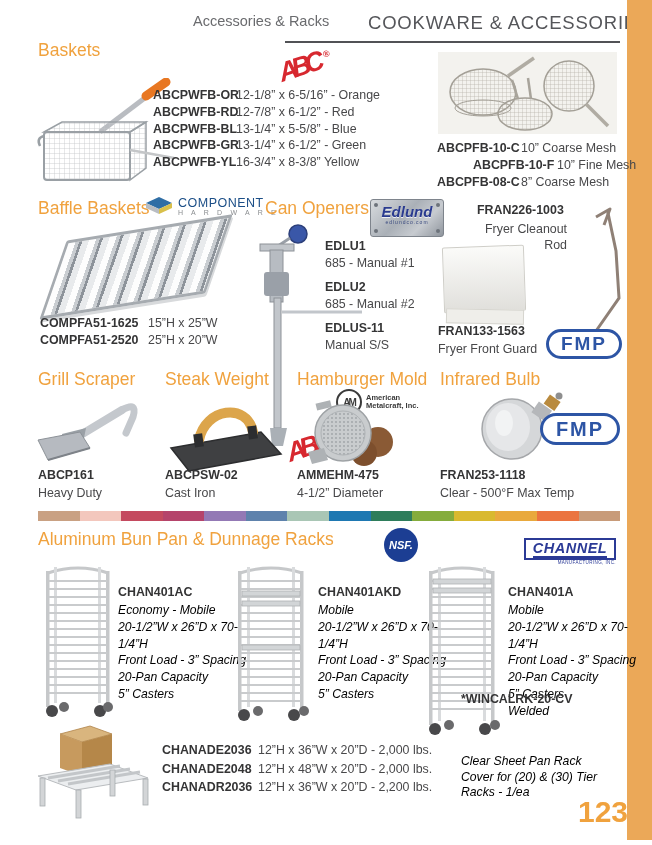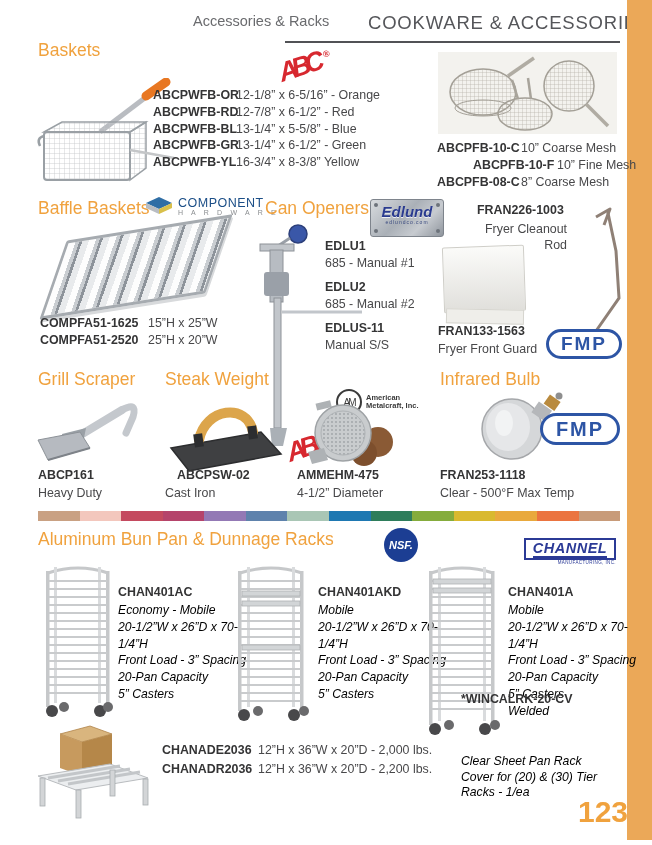--- a/index.html
+++ b/index.html
@@ -31,21 +31,21 @@
   .edlund-plate { background:linear-gradient(135deg,#d9dcdf 0%,#aab0b7 45%,#c7cbd0 70%,#8f959d 100%); border:1px solid #7e848c; border-radius:3px; text-align:center; padding-top:4px; }
   .edlund-name { font-style:italic; font-weight:bold; font-size:15px; color:#2a3b8f; line-height:15px; text-shadow:0 1px 0 #eef0f2; }
   .edlund-sub { font-size:5px; color:#39497f; letter-spacing:1px; }
   .screw { position:absolute; width:4px; height:4px; border-radius:50%; background:#6d737b; }
   .fmp-logo { border:3px solid #2d55a5; border-radius:18px; background:#fff; color:#2d55a5; font-weight:bold; letter-spacing:2px; display:flex; align-items:center; justify-content:center; }
   .nsf-logo { border-radius:50%; background:#1c3e93; color:#fff; font-weight:bold; font-style:italic; display:flex; align-items:center; justify-content:center; font-size:11px; }
   .channel-box { border:2px solid #2b3a96; background:#fff; display:flex; align-items:center; justify-content:center; }
   .channel-name { font-style:italic; font-weight:bold; font-size:14.5px; color:#2b3a96; letter-spacing:.5px; border-bottom:2px solid #2b3a96; line-height:15px; }
   .channel-sub { font-size:4.5px; color:#2b3a96; text-align:right; letter-spacing:.4px; }
   .am-logo { display:flex; gap:4px; align-items:center; }
-  .am-circle { width:26px; height:26px; border:2px solid #3a3a3a; border-radius:50%; display:flex; align-items:center; justify-content:center; font-weight:normal; font-size:10px; letter-spacing:-2px; color:#3a3a3a; }
+  .am-circle { width:26px; height:26px; border:2px solid #3a3a3a; border-radius:50%; display:flex; align-items:center; justify-content:center; font-weight:bold; font-size:10px; letter-spacing:-2px; color:#3a3a3a; }
   .am-text { font-size:7.5px; font-weight:bold; color:#3a3a3a; line-height:8.5px; }
 
   
   .divider { left:38px; top:511px; width:582px; height:10px; display:flex; }
   .divider div { flex:1; }
 
   
   .mesh-photo { background:#f3f2ee; }
   .guard-main { width:82px; height:66px; background:linear-gradient(180deg,#fbfbf9,#e0dfdb); border:1px solid #cfcec8; border-radius:2px; transform:rotate(-2deg); }
   .guard-lip { position:absolute; left:3px; top:63px; width:78px; height:15px; background:#efeeea; border:1px solid #d6d5cf; transform:rotate(1deg); }
@@ -215,20 +215,21 @@
   </div>
   <div class="abs code" style="left:438px; top:324px;">FRAN133-1563</div>
   <div class="abs desc" style="left:438px; top:342px;">Fryer Front Guard</div>
 
   <div class="abs fmp-logo" style="left:546px; top:329px; width:76px; height:30px; font-size:19px;">
     <span>FMP</span>
   </div>
 
   <div class="abs h-orange" style="left:38px; top:369px;">Grill Scraper</div>
   <div class="abs h-orange" style="left:165px; top:369px;">Steak Weight</div>
+  <div class="abs h-orange" style="left:297px; top:369px;">Hamburger Mold</div>
   <div class="abs h-orange" style="left:440px; top:369px;">Infrared Bulb</div>
 
   <svg class="abs" style="left:34px; top:390px;" width="112" height="75" viewBox="0 0 112 75">
     <line x1="35" y1="52" x2="88" y2="20" stroke="#c4c8cd" stroke-width="8" stroke-linecap="round"></line>
     <path d="M88,20 q16,-9 11,7 l-7,16" stroke="#c4c8cd" stroke-width="7" fill="none" stroke-linecap="round"></path>
     <polygon points="28,44 52,38 48,58 30,60" fill="#9aa0a6"></polygon>
     <polygon points="4,50 46,42 56,58 14,70" fill="#b6bac0" stroke="#8d9298" stroke-width="1"></polygon>
     <line x1="14" y1="70" x2="56" y2="58" stroke="#7e8389" stroke-width="2"></line>
   </svg>
 
@@ -273,21 +274,21 @@
     <rect x="68" y="10" width="13" height="11" fill="#b98a3e" transform="rotate(35 74 15)"></rect>
     <circle cx="81" cy="9" r="3.5" fill="#8e8e8e"></circle>
   </svg>
 
   <div class="abs fmp-logo" style="left:540px; top:413px; width:80px; height:32px; font-size:20px;">
     <span>FMP</span>
   </div>
 
   <div class="abs code" style="left:38px; top:468px;">ABCP161</div>
   <div class="abs desc" style="left:38px; top:486px;">Heavy Duty</div>
-  <div class="abs code" style="left:177px; top:468px;">ABCPSW-02</div>
+  <div class="abs code" style="left:165px; top:468px;">ABCPSW-02</div>
   <div class="abs desc" style="left:165px; top:486px;">Cast Iron</div>
   <div class="abs code" style="left:297px; top:468px;">AMMEHM-475</div>
   <div class="abs desc" style="left:297px; top:486px;">4-1/2” Diameter</div>
   <div class="abs code" style="left:440px; top:468px;">FRAN253-1118</div>
   <div class="abs desc" style="left:440px; top:486px;">Clear - 500°F Max Temp</div>
 
   <div class="abs divider" id="divider">
       <div style="background: rgb(201, 161, 131);"></div>
       <div style="background: rgb(243, 199, 189);"></div>
       <div style="background: rgb(196, 74, 95);"></div>
@@ -457,20 +458,24 @@
     <rect x="78" y="48" width="5" height="26" fill="#d3d5d7" stroke="#a9acaf" stroke-width="0.8"></rect>
     <rect x="111" y="57" width="5" height="26" fill="#d3d5d7" stroke="#a9acaf" stroke-width="0.8"></rect>
   </svg>
 
   <div class="abs pairlist" style="left:162px; top:741px; line-height:18.5px;">
     <div class="row" style="grid-template-columns:96px auto;">
       <span class="code">CHANADE2036</span>
       <span class="desc">12”H x 36”W x 20”D - 2,000 lbs.</span>
     </div>
     <div class="row" style="grid-template-columns:96px auto;">
+      <span class="code">CHANADE2048</span>
+      <span class="desc">12”H x 48”W x 20”D - 2,000 lbs.</span>
+    </div>
+    <div class="row" style="grid-template-columns:96px auto;">
       <span class="code">CHANADR2036</span>
       <span class="desc">12”H x 36”W x 20”D - 2,200 lbs.</span>
     </div>
   </div>
 
   <div class="abs code" style="left:461px; top:692px;">*WINCALRK-20-CV</div>
   <div class="abs prelines" style="left:461px; top:754px; width:140px; line-height:15.6px;">Clear Sheet Pan Rack
 Cover for (20) &amp; (30) Tier
 Racks - 1/ea</div>
 

